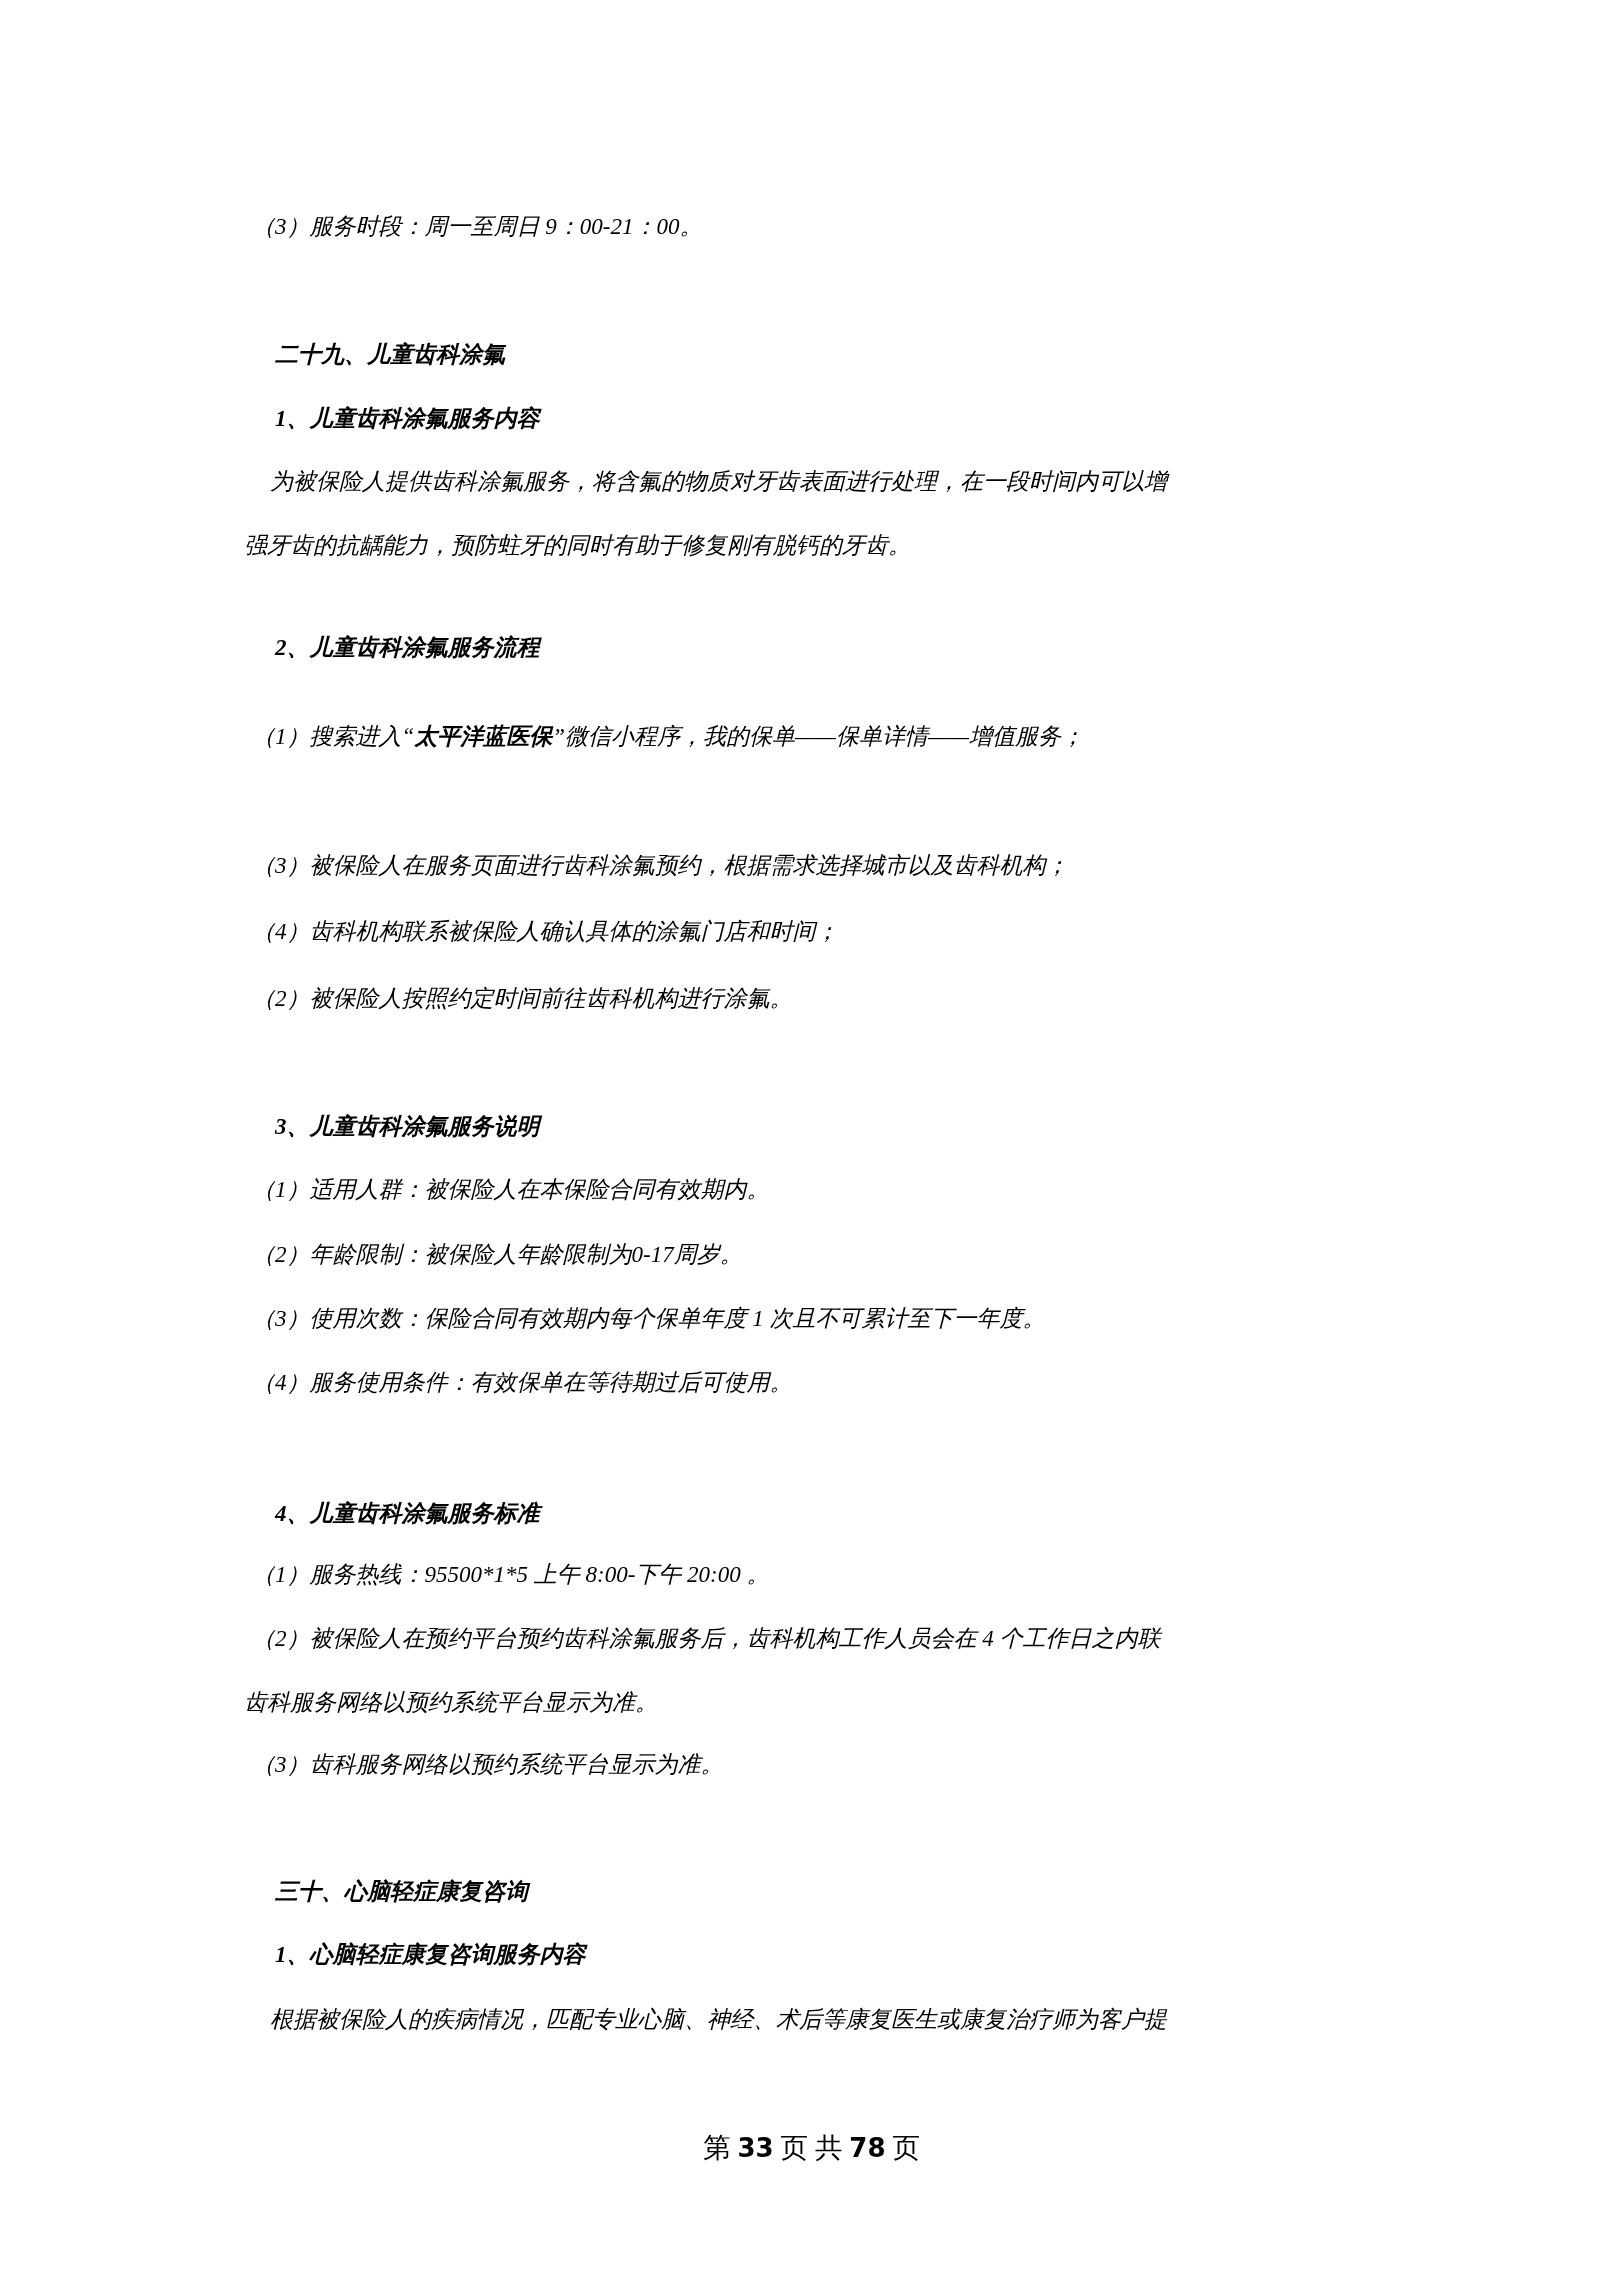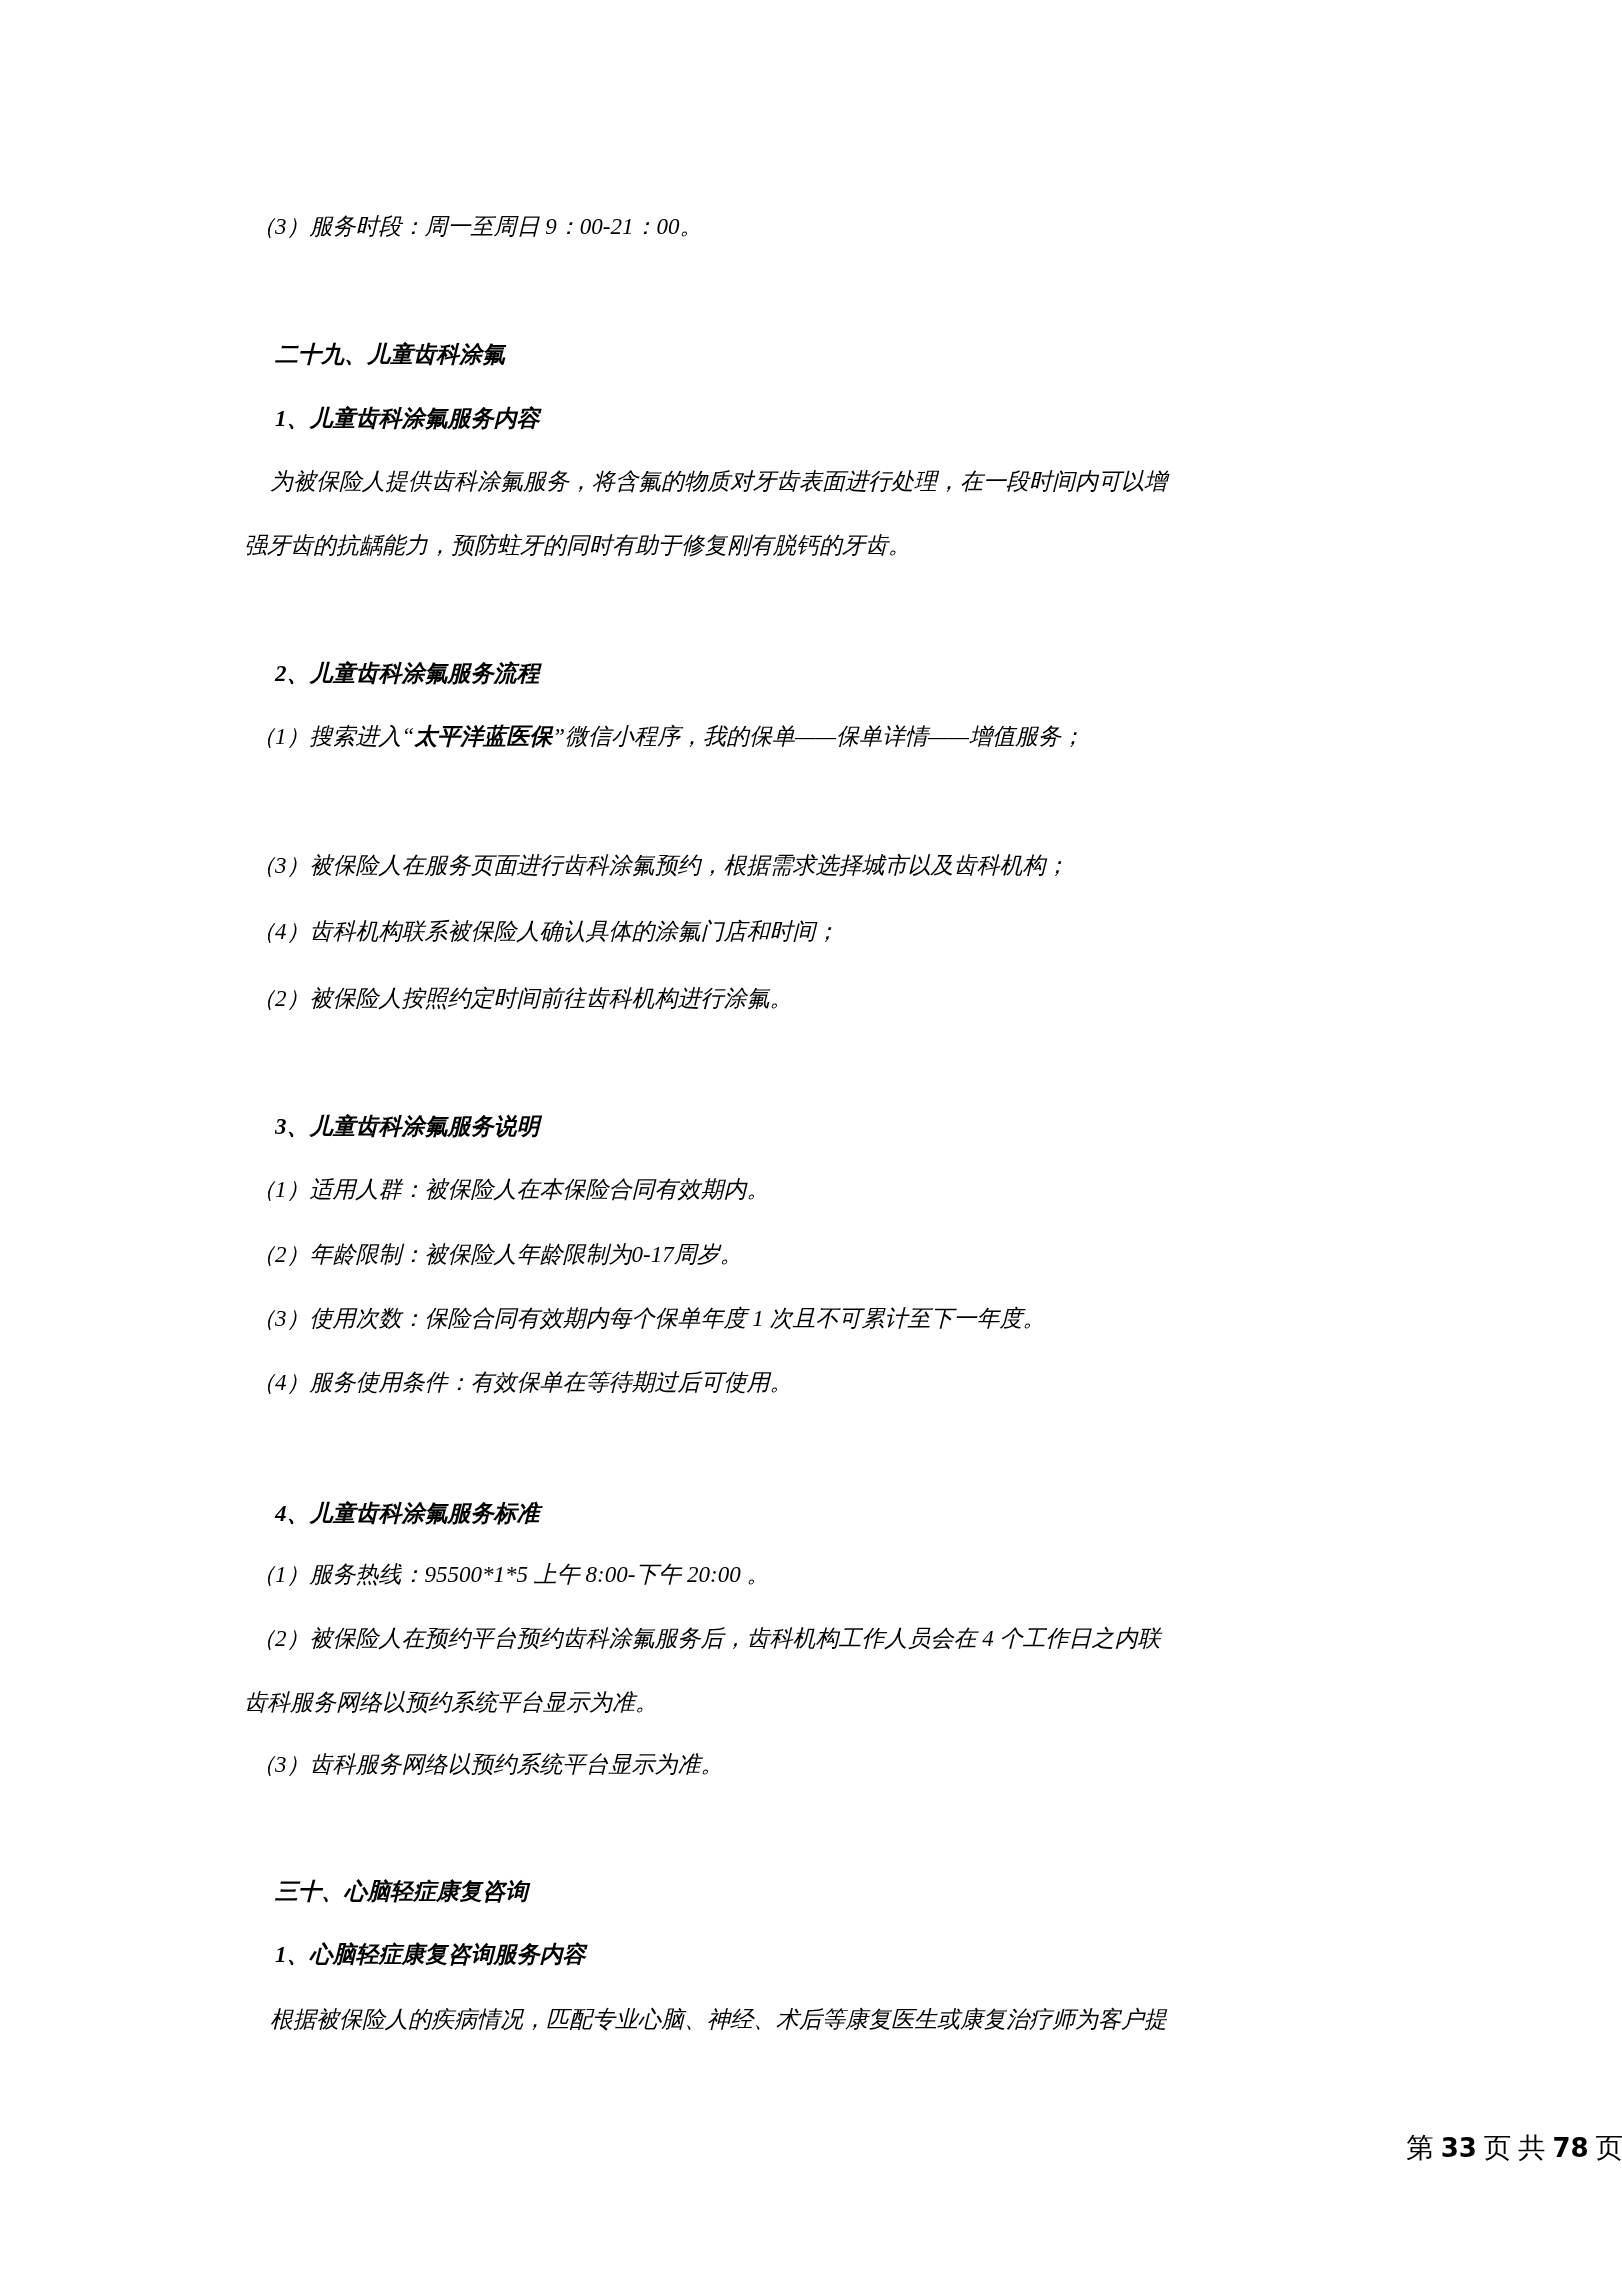--- a/index.html
+++ b/index.html
@@ -35,21 +35,21 @@
     left: 244px;
   }
   .bold-inline {
     font-weight: bold;
   }
   .footer {
     position: absolute;
     top: 2131px;
     left: 0;
     width: 100%;
-    text-align: right;
+    text-align: center;
     font-size: 27.5px;
     line-height: 33px;
     white-space: pre;
   }
   .footer .num {
     font-family: "DejaVu Sans", "Liberation Sans", sans-serif;
     font-weight: bold;
     font-size: 26px;
   }
 </style>
@@ -61,21 +61,21 @@
   <div class="line" style="top:208px">（3）服务时段：周一至周日 9：00-21：00。</div>
 
   <div class="line heading" style="top:336px">二十九、儿童齿科涂氟</div>
 
   <div class="line heading" style="top:400px">1、儿童齿科涂氟服务内容</div>
 
   <div class="line para-cont" style="top:527px">强牙齿的抗龋能力，预防蛀牙的同时有助于修复刚有脱钙的牙齿。</div>
 
   <div class="line para-first" style="top:463px">为被保险人提供齿科涂氟服务，将含氟的物质对牙齿表面进行处理，在一段时间内可以增</div>
 
-  <div class="line heading" style="top:655px">2、儿童齿科涂氟服务流程</div>
+  <div class="line heading" style="top:629px">2、儿童齿科涂氟服务流程</div>
 
   <div class="line" style="top:718px"><span>（1）搜索进入“</span><span class="bold-inline">太平洋蓝医保</span><span>”微信小程序，我的保单——保单详情——增值服务；</span></div>
 
 
   <div class="line" style="top:847px">（3）被保险人在服务页面进行齿科涂氟预约，根据需求选择城市以及齿科机构；</div>
 
   <div class="line" style="top:913px">（4）齿科机构联系被保险人确认具体的涂氟门店和时间；</div>
 
   <div class="line" style="top:980px">（2）被保险人按照约定时间前往齿科机构进行涂氟。</div>
 

